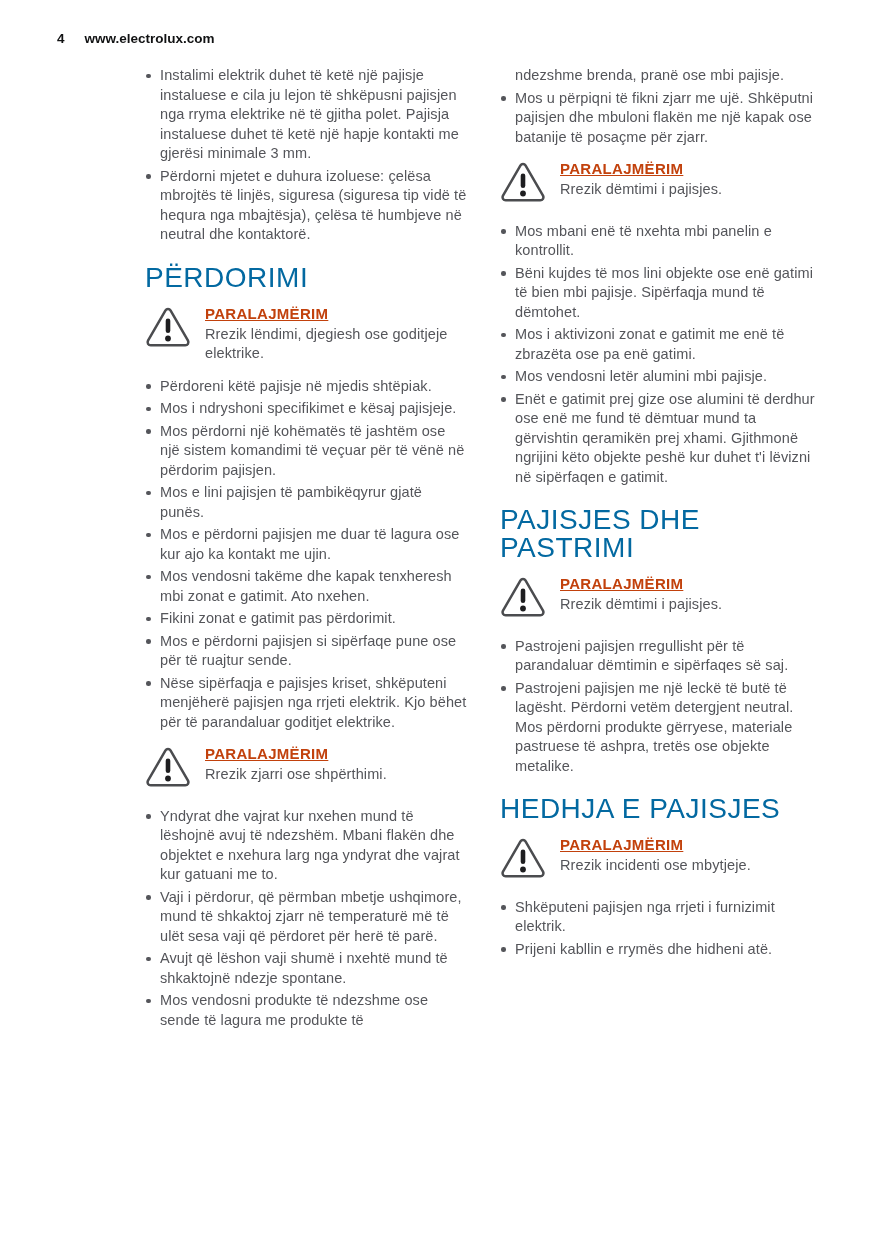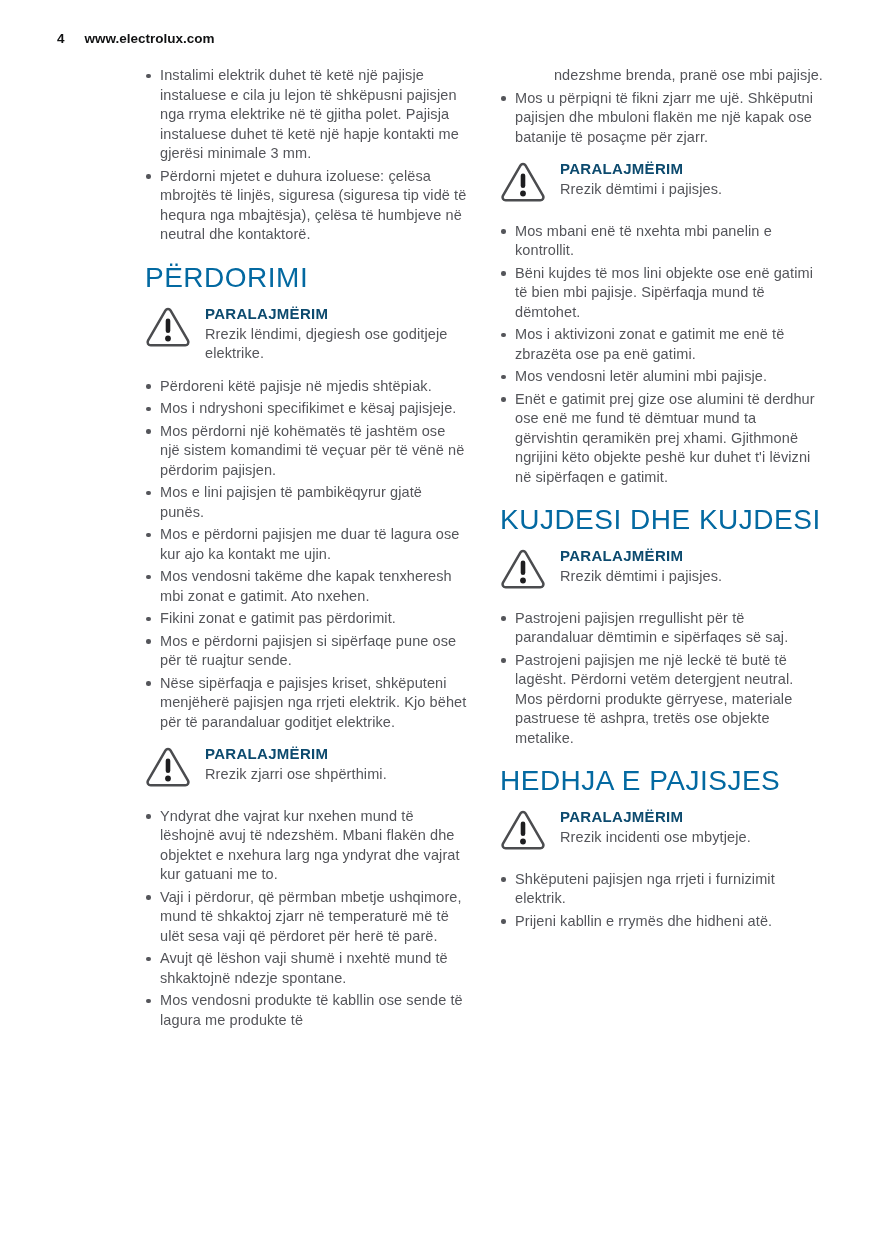--- a/index.html
+++ b/index.html
@@ -27,34 +27,34 @@
   .bullets { }
   .bullet-item { display:flex; margin:0 0 3px 0;justify-content:flex-end; }
   .marker { flex:0 0 15px; position:relative; }
   .dot {
     position:absolute; top:7.5px; left:1px;
     width:4.5px; height:4.5px; border-radius:50%;
     background:#54555a; display:block;
   }
   .bullet-text { flex:1; }
 
-  .cont-text { padding-left:15px; margin:0 0 3px 0;text-align:right; }
+  .cont-text { padding-left:15px; margin:0 0 3px 0; }
 
   .section-heading {
     font-size:28px; line-height:28px; font-weight:400;
     letter-spacing:0.5px; color:#0369a1;
     margin:19px 0 12px 0;
   }
 
   .warning { display:flex; margin:12px 0 13px 0; }
   .warning-icon-wrap { flex:0 0 60px; padding-top:3px; }
   .warning-body { flex:1; }
   .warning-title {
     font-weight:bold; font-size:15px; line-height:20px;
-    color:#0c4a6e; letter-spacing:0.3px; margin-bottom:1px;
+    color:#c2410c; letter-spacing:0.3px; margin-bottom:1px;text-decoration:underline;
   }
   .warning-text { }
 </style>
 </head>
 <body>
 
 <div class="page-header">
   <span>4</span>
   <span>www.electrolux.com</span>
 </div>
@@ -169,21 +169,21 @@
       <div class="bullet-item">
         <span class="marker">
           <span class="dot"></span>
         </span>
         <span class="bullet-text">Avujt që lëshon vaji shumë i nxehtë mund të shkaktojnë ndezje spontane.</span>
       </div>
       <div class="bullet-item">
         <span class="marker">
           <span class="dot"></span>
         </span>
-        <span class="bullet-text">Mos vendosni produkte të kabllin ose sende të lagura me produkte të</span>
+        <span class="bullet-text">Mos vendosni produkte të ndezshme ose sende të lagura me produkte të</span>
       </div>
     </div>
   </div>
 <div class="col col-right">
     <div class="cont-text">ndezshme brenda, pranë ose mbi pajisje.</div>
     <div class="bullets">
       <div class="bullet-item">
         <span class="marker">
           <span class="dot"></span>
         </span>
@@ -226,21 +226,21 @@
         </span>
         <span class="bullet-text">Mos vendosni letër alumini mbi pajisje.</span>
       </div>
       <div class="bullet-item">
         <span class="marker">
           <span class="dot"></span>
         </span>
         <span class="bullet-text">Enët e gatimit prej gize ose alumini të derdhur ose enë me fund të dëmtuar mund ta gërvishtin qeramikën prej xhami. Gjithmonë ngrijini këto objekte peshë kur duhet t'i lëvizni në sipërfaqen e gatimit.</span>
       </div>
     </div>
-    <h2 class="section-heading">KUJDESI DHE KUJDESI</h2>
+    <h2 class="section-heading">PAJISJES DHE PASTRIMI</h2>
     <div class="warning">
       <div class="warning-icon-wrap"><svg width="46" height="41" viewBox="0 0 46 41" aria-hidden="true">
           <path d="M20.5 3.4 L3 33.7 a3.1 3.1 0 0 0 2.7 4.6 h34.6 a3.1 3.1 0 0 0 2.7 -4.6 L25.5 3.4 a2.9 2.9 0 0 0 -5 0 Z" fill="none" stroke="#4b4c4f" stroke-width="2.5" stroke-linejoin="round"></path>
           <rect x="20.7" y="11.5" width="4.6" height="14.5" rx="2.3" fill="#1e1e20"></rect>
           <circle cx="23" cy="31.5" r="2.9" fill="#1e1e20"></circle>
         </svg></div>
       <div class="warning-body">
         <div class="warning-title">PARALAJMËRIM</div>
         <div class="warning-text">Rrezik dëmtimi i pajisjes.</div>
       </div>

